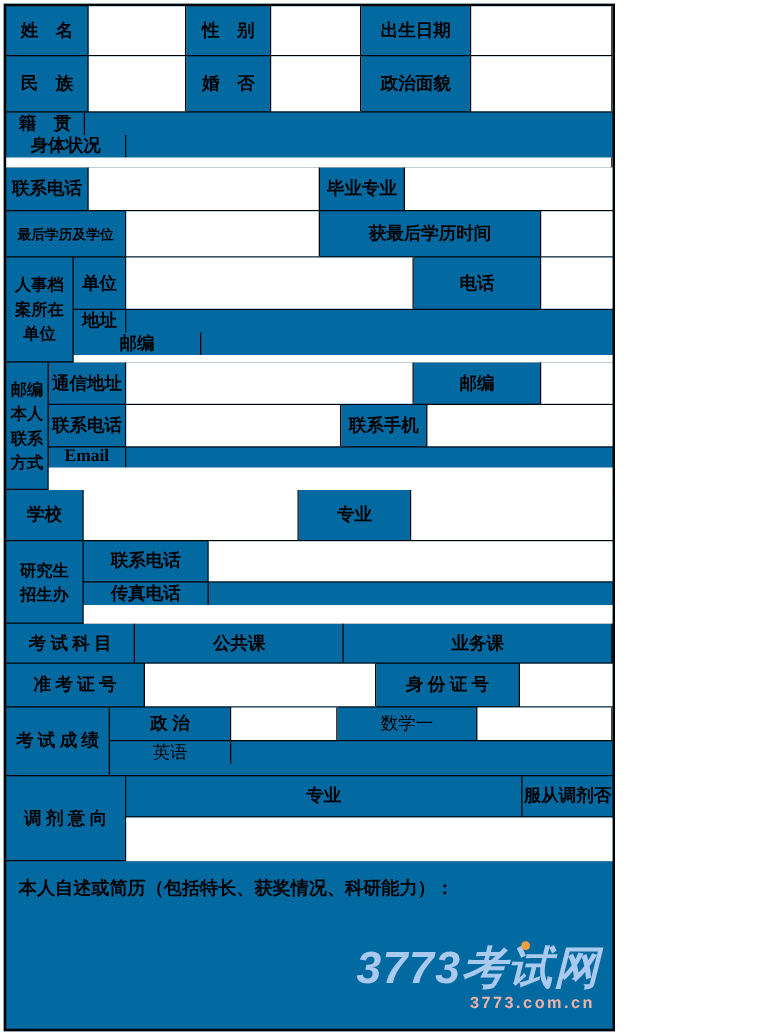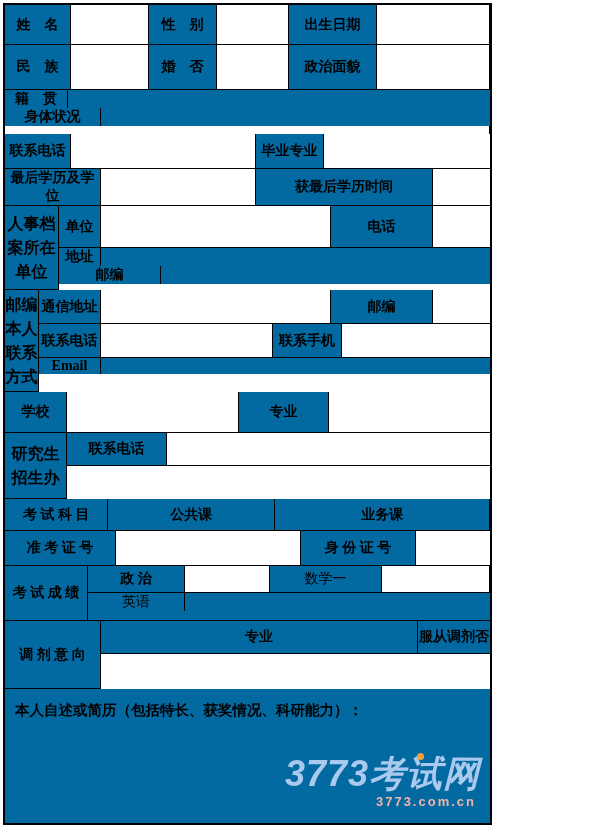--- a/index.html
+++ b/index.html
@@ -8,21 +8,21 @@
   .band{display:flex;border-bottom:1px solid #000;box-sizing:border-box;flex:0 0 auto;}
   .stack{display:flex;flex-direction:column;box-sizing:border-box;}
   .sub{display:flex;flex:1;box-sizing:border-box;}
   .r{display:flex;border-bottom:1px solid #000;box-sizing:border-box;flex:0 0 auto;}
   .r.nb{border-bottom:none;flex-direction:column;}
   .c{border-right:1px solid #000;box-sizing:border-box;display:flex;align-items:center;justify-content:center;overflow:hidden;}
   .c.nr{border-right:none;}
   .fx{flex:1;}
   .lbl{font-weight:bold;font-size:14px;text-align:center;}
   .rlbl{font-weight:normal;font-size:14px;text-align:center;}
-  .ml{white-space:pre-line;line-height:1.5;font-size:16px;text-align:center;}
+  .ml{white-space:pre-line;line-height:1.5;font-size:13px;text-align:center;}
   .val{background:#fff;}
   .bandK{position:relative;border-bottom:none;display:block;}
   .statement{font-weight:bold;font-size:14.5px;padding:12px 10px 0 10px;}
   .wm{position:absolute;right:10px;bottom:14px;text-align:right;font-family:"Liberation Sans",sans-serif;}
   .wm-name{font-style:italic;font-weight:bold;font-size:36px;line-height:1;color:var(--wm-blue,#a9c9ee);letter-spacing:1px;}
   .wm-url{font-weight:bold;font-size:13px;color:var(--wm-red,#f2b3ab);letter-spacing:2px;margin-top:2px;margin-right:4px;}
   .wm-dot{position:absolute;right:56px;top:-3px;width:7px;height:7px;border-radius:50%;background:var(--wm-orange,#f5a040);}
 </style>
 </head>
 <body>
@@ -58,21 +58,21 @@
   </div>
 
   <div class="band" style="height:35px">
     <div class="c lbl" style="width:66px">联系电话</div>
     <div class="c val" style="width:185px"></div>
     <div class="c lbl" style="width:68px">毕业专业</div>
     <div class="c val fx nr"></div>
   </div>
 
   <div class="band" style="height:37px">
-    <div class="c lbl" style="width:96px;font-size:14px">最后学历及学位</div>
+    <div class="c lbl" style="width:96px;font-size:11px">最后学历及学位</div>
     <div class="c val" style="width:155px"></div>
     <div class="c lbl" style="width:177px">获最后学历时间</div>
     <div class="c val fx nr"></div>
   </div>
 
   <div class="band" style="height:84px">
     <div class="c lbl ml" style="width:54px">人事档
 案所在
 单位</div>
     <div class="stack fx">
@@ -126,20 +126,21 @@
       </div>
       <div class="sub">
         <div class="c lbl ml" style="width:62px">研究生
 招生办</div>
         <div class="stack fx">
           <div class="r" style="height:33px">
             <div class="c lbl" style="width:100px">联系电话</div>
             <div class="c val fx nr"></div>
           </div>
           <div class="r nb" style="height:33px">
+            <div class="c lbl" style="width:100px">传真电话</div>
             <div class="c val fx nr"></div>
           </div>
         </div>
       </div>
     </div>
   </div>
 
   <div class="band" style="height:32px">
     <div class="c lbl" style="width:113px">考 试 科 目</div>
     <div class="c lbl" style="width:183px">公共课</div>

